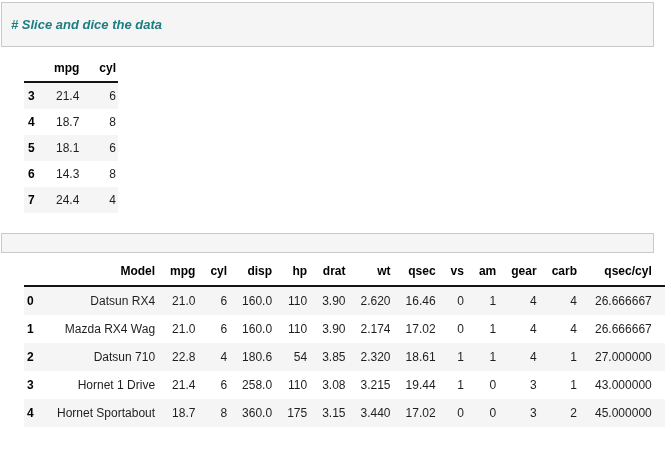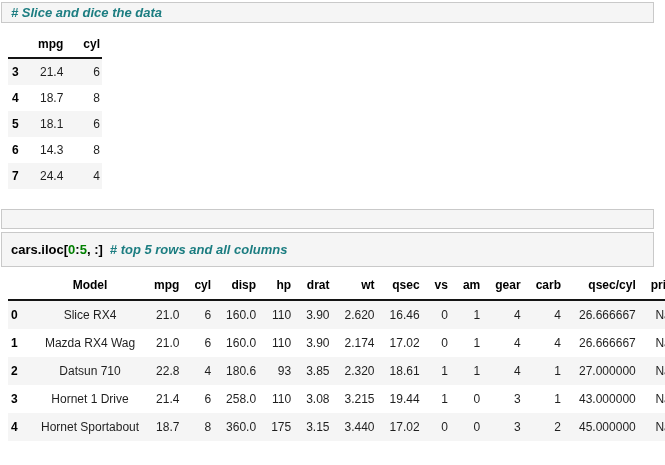--- a/index.html
+++ b/index.html
@@ -15,21 +15,21 @@
   *{box-sizing:border-box;}
   html,body{margin:0;padding:0;}
   body{
     width:665px;height:465px;overflow:hidden;background:#ffffff;
     font-family:"Liberation Sans",sans-serif;color:var(--text);
   }
   .code-cell{
     background:var(--cell-bg);
     border:1px solid var(--cell-border);
     margin:0 11px 0 1px;
-    padding:0 9px;
+    padding:12px 9px;
     font-size:13px;
     font-weight:bold;
     line-height:19px;
     color:var(--code);
     white-space:nowrap;
   }
   .cell1{margin-top:2px;}
   .cell2{margin-top:3px;padding-top:7px;padding-bottom:7px;}
   .comment{color:var(--comment);font-style:italic;}
   .inline-comment{margin-left:7px;}
@@ -38,36 +38,36 @@
   .divider-cell{
     height:20px;
     background:var(--cell-bg);
     border:1px solid var(--cell-border);
     margin:20px 11px 0 1px;
   }
   .out1{margin-top:8px;}
   .out2{margin-top:4px;}
   table{
     border-collapse:collapse;
-    margin-left:8px;
+    margin-left:24px;
     font-size:12px;
     color:var(--text);
   }
   th{font-weight:bold;color:#000;}
   thead th{border-bottom:2px solid var(--header-border);}
   tbody tr:nth-child(odd){background:var(--stripe);}
   
   .t1 th,.t1 td{padding:6px 2px 6px 18px;text-align:right;white-space:nowrap;}
   .t1 tbody th{text-align:left;padding-left:4px;padding-right:0;min-width:12px;}
   .t1 thead th:first-child{padding-left:4px;min-width:12px;}
   
   .t2 th,.t2 td{padding:7px 2px 7px 13px;text-align:right;white-space:nowrap;}
   .t2 tbody th{text-align:left;padding-left:3px;padding-right:0;min-width:13px;}
   .t2 thead th:first-child{padding-left:3px;min-width:13px;}
-  .t2 th:nth-child(2),.t2 td:nth-child(2){padding-left:20px;text-align:center;}
+  .t2 th:nth-child(2),.t2 td:nth-child(2){padding-left:20px;}
   .t2 th:nth-child(14),.t2 td:nth-child(14){padding-left:16px;}
 </style>
 </head>
 <body>
 
 <div>
 
   <div class="code-cell cell1">
     <div class="comment"># Slice and dice the data</div>
   </div>
@@ -106,23 +106,20 @@
             <th>7</th>
             <td>24.4</td>
             <td>4</td>
           </tr>
         </tbody>
       </table>
   </div>
 
   <div class="divider-cell"></div>
 
-  <div class="code-cell cell2">
-    <div><span class="tk">cars.iloc[</span><span class="tk g">0</span><span class="tk">:</span><span class="tk g">5</span><span class="tk">, :]</span><span class="comment inline-comment"># top 5 rows and all columns</span></div>
-  </div>
 
   <div class="out2">
     <table class="t2">
         <thead>
           <tr>
             <th></th>
             <th>Model</th>
             <th>mpg</th>
             <th>cyl</th>
             <th>disp</th>
@@ -134,21 +131,21 @@
             <th>am</th>
             <th>gear</th>
             <th>carb</th>
             <th>qsec/cyl</th>
             <th>price</th>
           </tr>
         </thead>
         <tbody>
           <tr>
             <th>0</th>
-            <td>Slice RX4</td>
+            <td>Datsun RX4</td>
             <td>21.0</td>
             <td>6</td>
             <td>160.0</td>
             <td>110</td>
             <td>3.90</td>
             <td>2.620</td>
             <td>16.46</td>
             <td>0</td>
             <td>1</td>
             <td>4</td>
@@ -172,21 +169,21 @@
             <td>4</td>
             <td>26.666667</td>
             <td>NaN</td>
           </tr>
           <tr>
             <th>2</th>
             <td>Datsun 710</td>
             <td>22.8</td>
             <td>4</td>
             <td>180.6</td>
-            <td>93</td>
+            <td>54</td>
             <td>3.85</td>
             <td>2.320</td>
             <td>18.61</td>
             <td>1</td>
             <td>1</td>
             <td>4</td>
             <td>1</td>
             <td>27.000000</td>
             <td>NaN</td>
           </tr>

